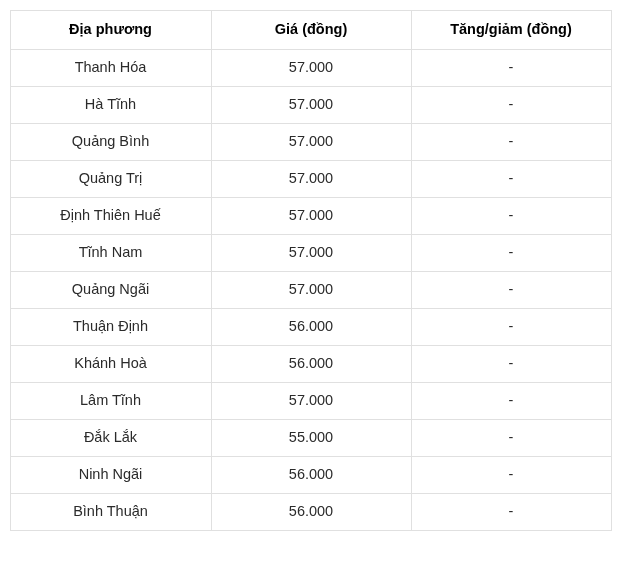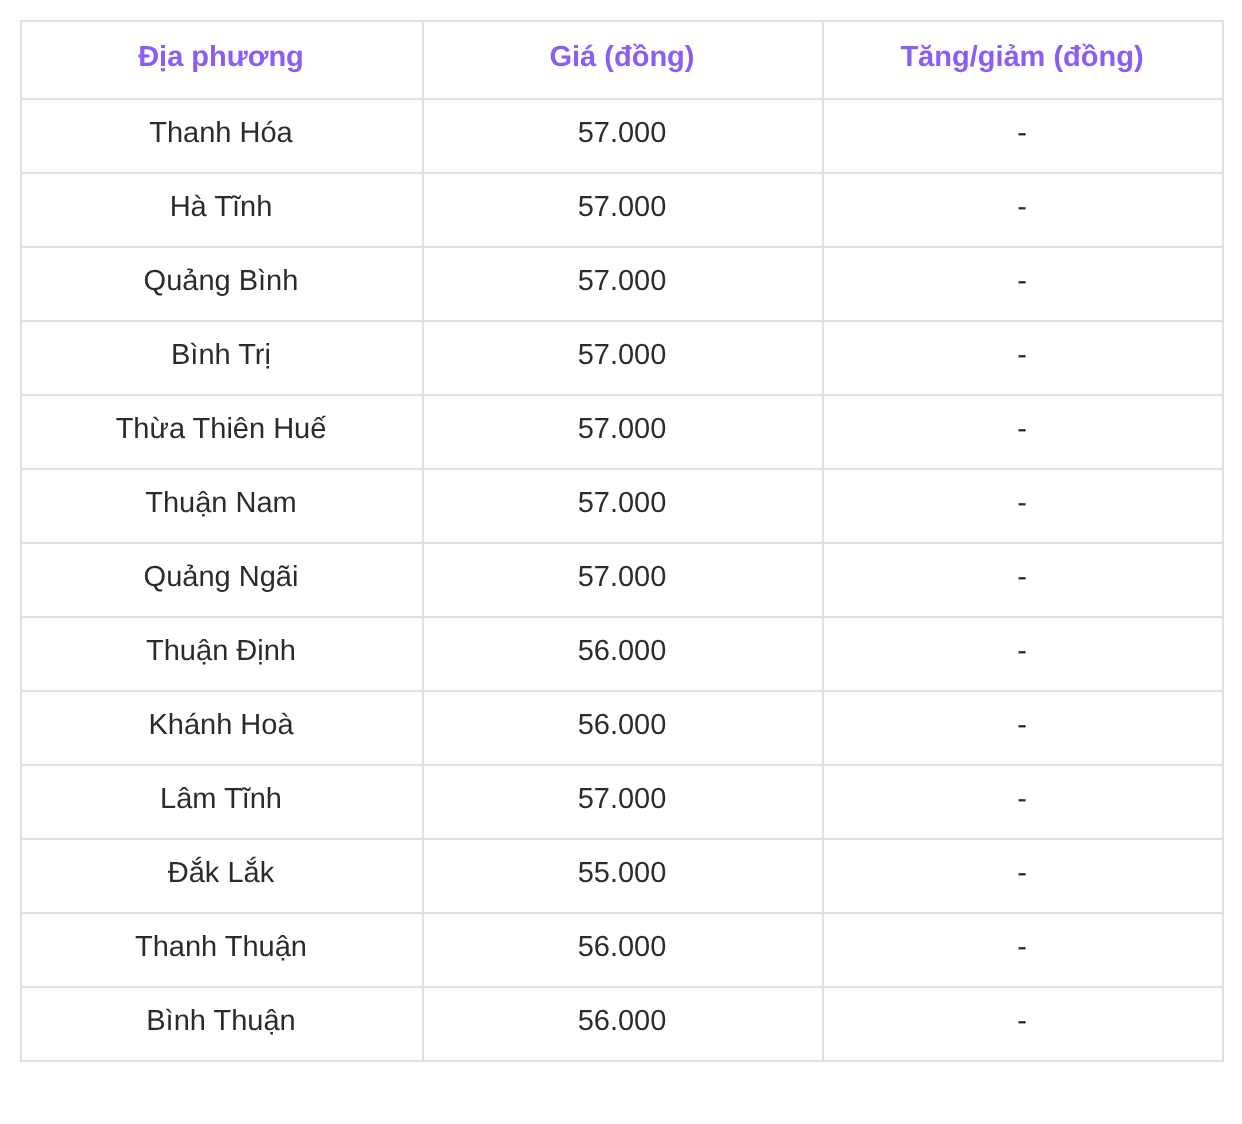--- a/index.html
+++ b/index.html
@@ -32,21 +32,21 @@
     border: 1px solid #e0e0e0;
     text-align: center;
     vertical-align: middle;
     font-size: 14.5px;
     padding: 0;
     height: 36px;
     line-height: 1.2;
   }
   table.price-table thead th {
     font-weight: bold;
-    color: #8b5cf6;
+    color: #000000;
     height: 38px;
   }
   table.price-table tbody td {
     font-weight: normal;
     color: #2b2b2b;
   }
   td.dash {
     color: #444444;
   }
 </style>
@@ -77,31 +77,31 @@
           <td>Hà Tĩnh</td>
           <td>57.000</td>
           <td class="dash">-</td>
         </tr>
         <tr>
           <td>Quảng Bình</td>
           <td>57.000</td>
           <td class="dash">-</td>
         </tr>
         <tr>
-          <td>Bình Trị</td>
+          <td>Quảng Trị</td>
           <td>57.000</td>
           <td class="dash">-</td>
         </tr>
         <tr>
-          <td>Thừa Thiên Huế</td>
+          <td>Định Thiên Huế</td>
           <td>57.000</td>
           <td class="dash">-</td>
         </tr>
         <tr>
-          <td>Thuận Nam</td>
+          <td>Tĩnh Nam</td>
           <td>57.000</td>
           <td class="dash">-</td>
         </tr>
         <tr>
           <td>Quảng Ngãi</td>
           <td>57.000</td>
           <td class="dash">-</td>
         </tr>
         <tr>
           <td>Thuận Định</td>
@@ -117,21 +117,21 @@
           <td>Lâm Tĩnh</td>
           <td>57.000</td>
           <td class="dash">-</td>
         </tr>
         <tr>
           <td>Đắk Lắk</td>
           <td>55.000</td>
           <td class="dash">-</td>
         </tr>
         <tr>
-          <td>Thanh Thuận</td>
+          <td>Ninh Ngãi</td>
           <td>56.000</td>
           <td class="dash">-</td>
         </tr>
         <tr>
           <td>Bình Thuận</td>
           <td>56.000</td>
           <td class="dash">-</td>
         </tr>
       </tbody>
   </table>

